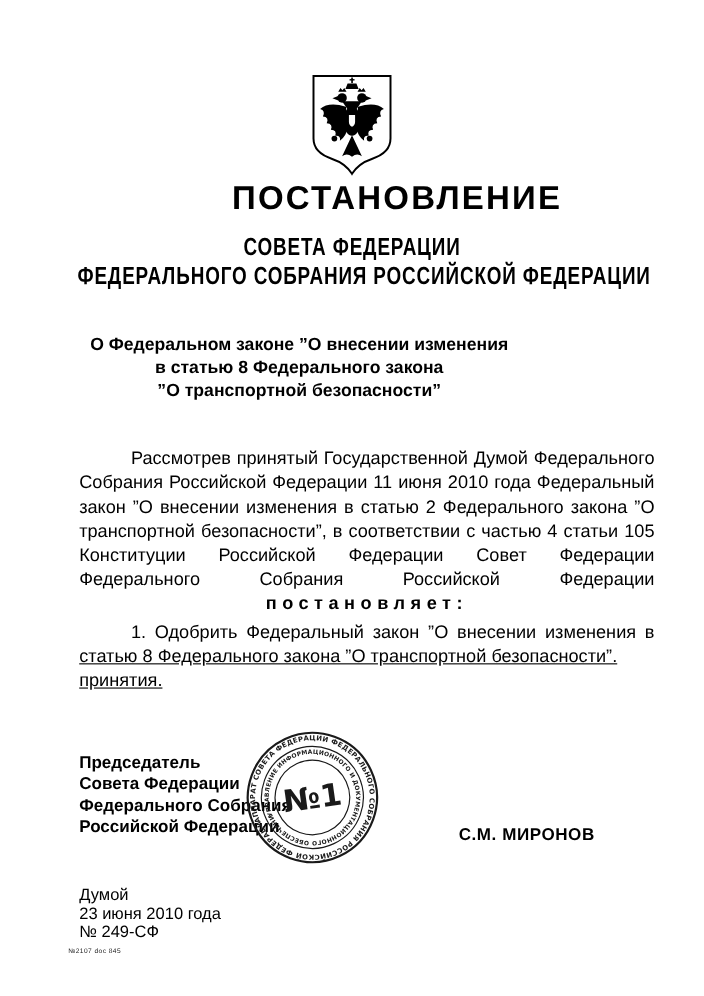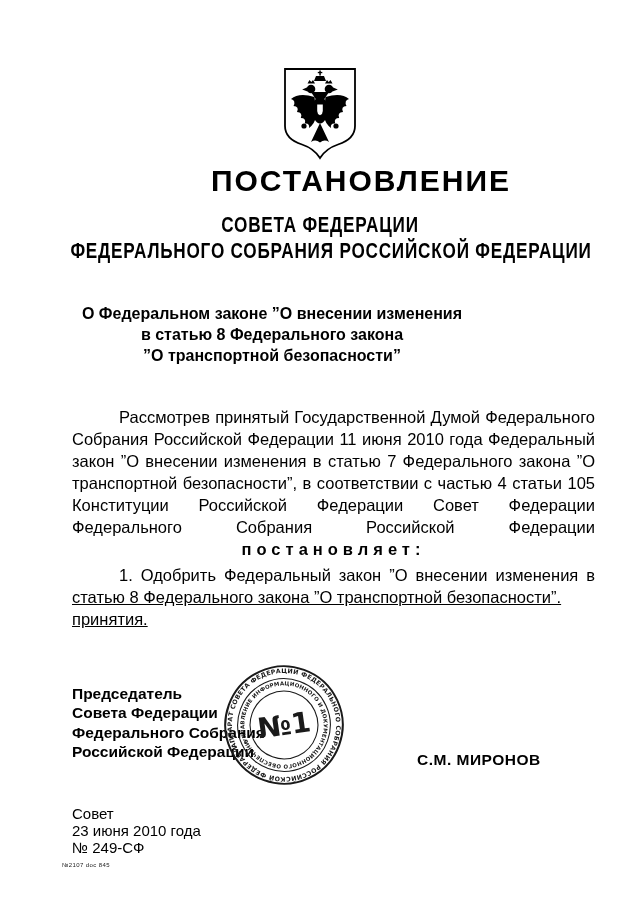--- a/index.html
+++ b/index.html
@@ -78,21 +78,21 @@
 
   <div class="subject">
     <div>О Федеральном законе ”О внесении изменения</div>
     <div>в статью 8 Федерального закона</div>
     <div>”О транспортной безопасности”</div>
   </div>
 
   <div class="body-text">
     <div class="jline indent">Рассмотрев принятый Государственной Думой Федерального</div>
     <div class="jline">Собрания Российской Федерации 11 июня 2010 года Федеральный</div>
-    <div class="jline">закон ”О внесении изменения в статью 7 Федерального закона ”О</div>
+    <div class="jline">закон ”О внесении изменения в статью 2 Федерального закона ”О</div>
     <div class="jline">транспортной безопасности”, в соответствии с частью 4 статьи 105</div>
     <div class="jline">Конституции Российской Федерации Совет Федерации</div>
     <div class="jline">Федерального Собрания Российской Федерации</div>
     <div class="resolves">постановляет:</div>
     <div class="items">
       <div class="jline indent">1. Одобрить Федеральный закон ”О внесении изменения в</div>
       <div class="lastline">статью 8 Федерального закона ”О транспортной безопасности”.</div>
       <div class="lastline">принятия.</div>
     </div>
   </div>
@@ -122,20 +122,20 @@
         </text>
         <text font-size="6.6" font-weight="bold" letter-spacing="0.2">
           <textPath href="#ring-inner" xlink:href="#ring-inner">УПРАВЛЕНИЕ ИНФОРМАЦИОННОГО И ДОКУМЕНТАЦИОННОГО ОБЕСПЕЧЕНИЯ *</textPath>
         </text>
       </g>
       <text x="75" y="87" text-anchor="middle" font-size="34" font-weight="bold" font-family="DejaVu Serif, serif" fill="#1a1a1a" transform="rotate(-8 75 75)">№1</text>
     </svg>
   </div>
 
   <div class="place-date">
-    <div>Совет</div>
+    <div>Думой</div>
     <div>23 июня 2010 года</div>
     <div>№ 249-СФ</div>
   </div>
 
   <div class="footer-code">№2107 doc 845</div>
 
 </div>
 
 </body></html>

